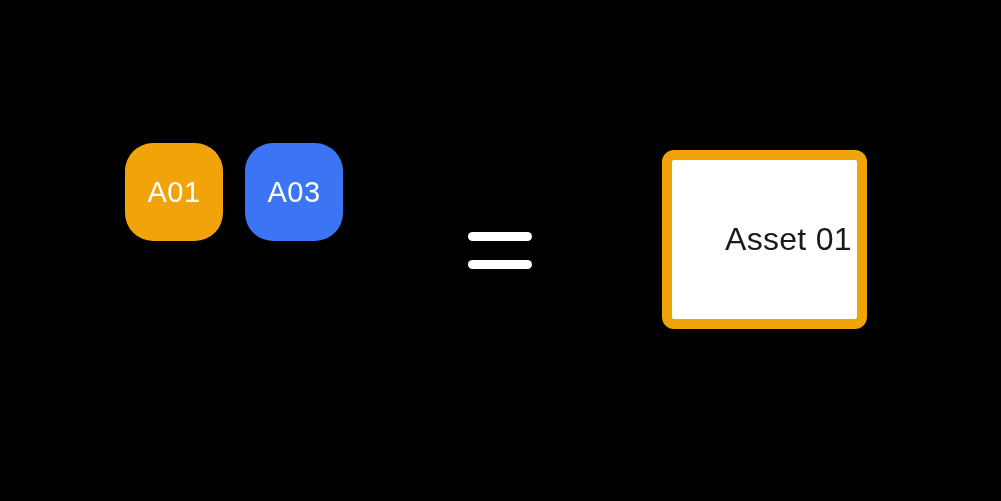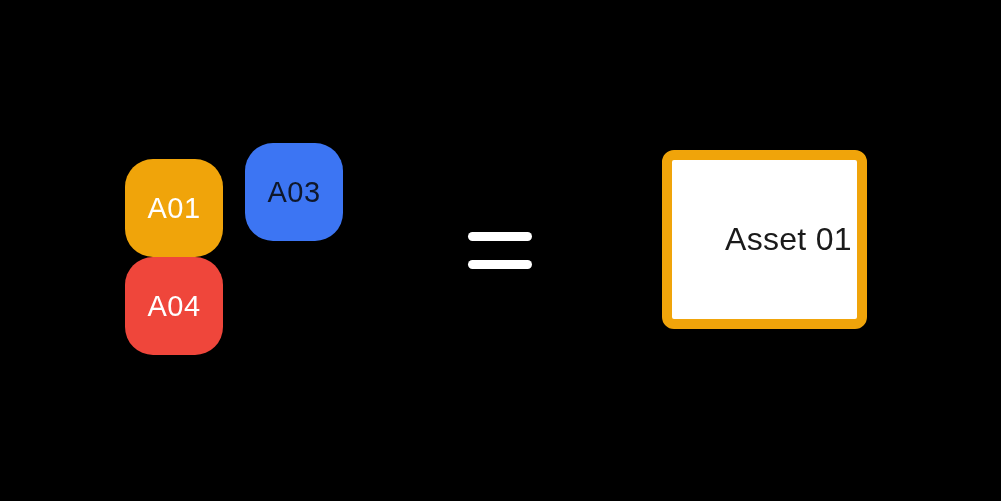--- a/index.html
+++ b/index.html
@@ -69,28 +69,25 @@
     font-weight: 500;
     letter-spacing: 0.3px;
   }
 </style>
 </head>
 <body>
 
 <div class="canvas">
 
   <div class="tile-grid">
-    <div class="tile" style="background-color: rgb(240, 164, 10); color: rgb(255, 255, 255); margin-top: 16px;">
+    <div class="tile" style="background-color: rgb(240, 164, 10); color: rgb(255, 255, 255);">
       <span>A01</span>
     </div>
-    <div class="tile" style="background-color: rgb(60, 117, 243); color: #0f172a;">
+    <div class="tile" style="background-color: rgb(60, 117, 243); color: #ffffff;">
       <span>A03</span>
-    </div>
-    <div class="tile" style="background-color: rgb(239, 70, 59); color: rgb(255, 255, 255);">
-      <span>A04</span>
     </div>
   </div>
 
   <div class="equals">
     <div class="equals-bar" style="background-color: rgb(255, 255, 255);"></div>
     <div class="equals-bar" style="background-color: rgb(255, 255, 255);"></div>
   </div>
 
   <div class="asset-card" style="background-color: rgb(255, 255, 255); border-color: rgb(240, 164, 10);">
     <span class="asset-card-label" style="color: rgb(26, 26, 26);">Asset 01</span>

